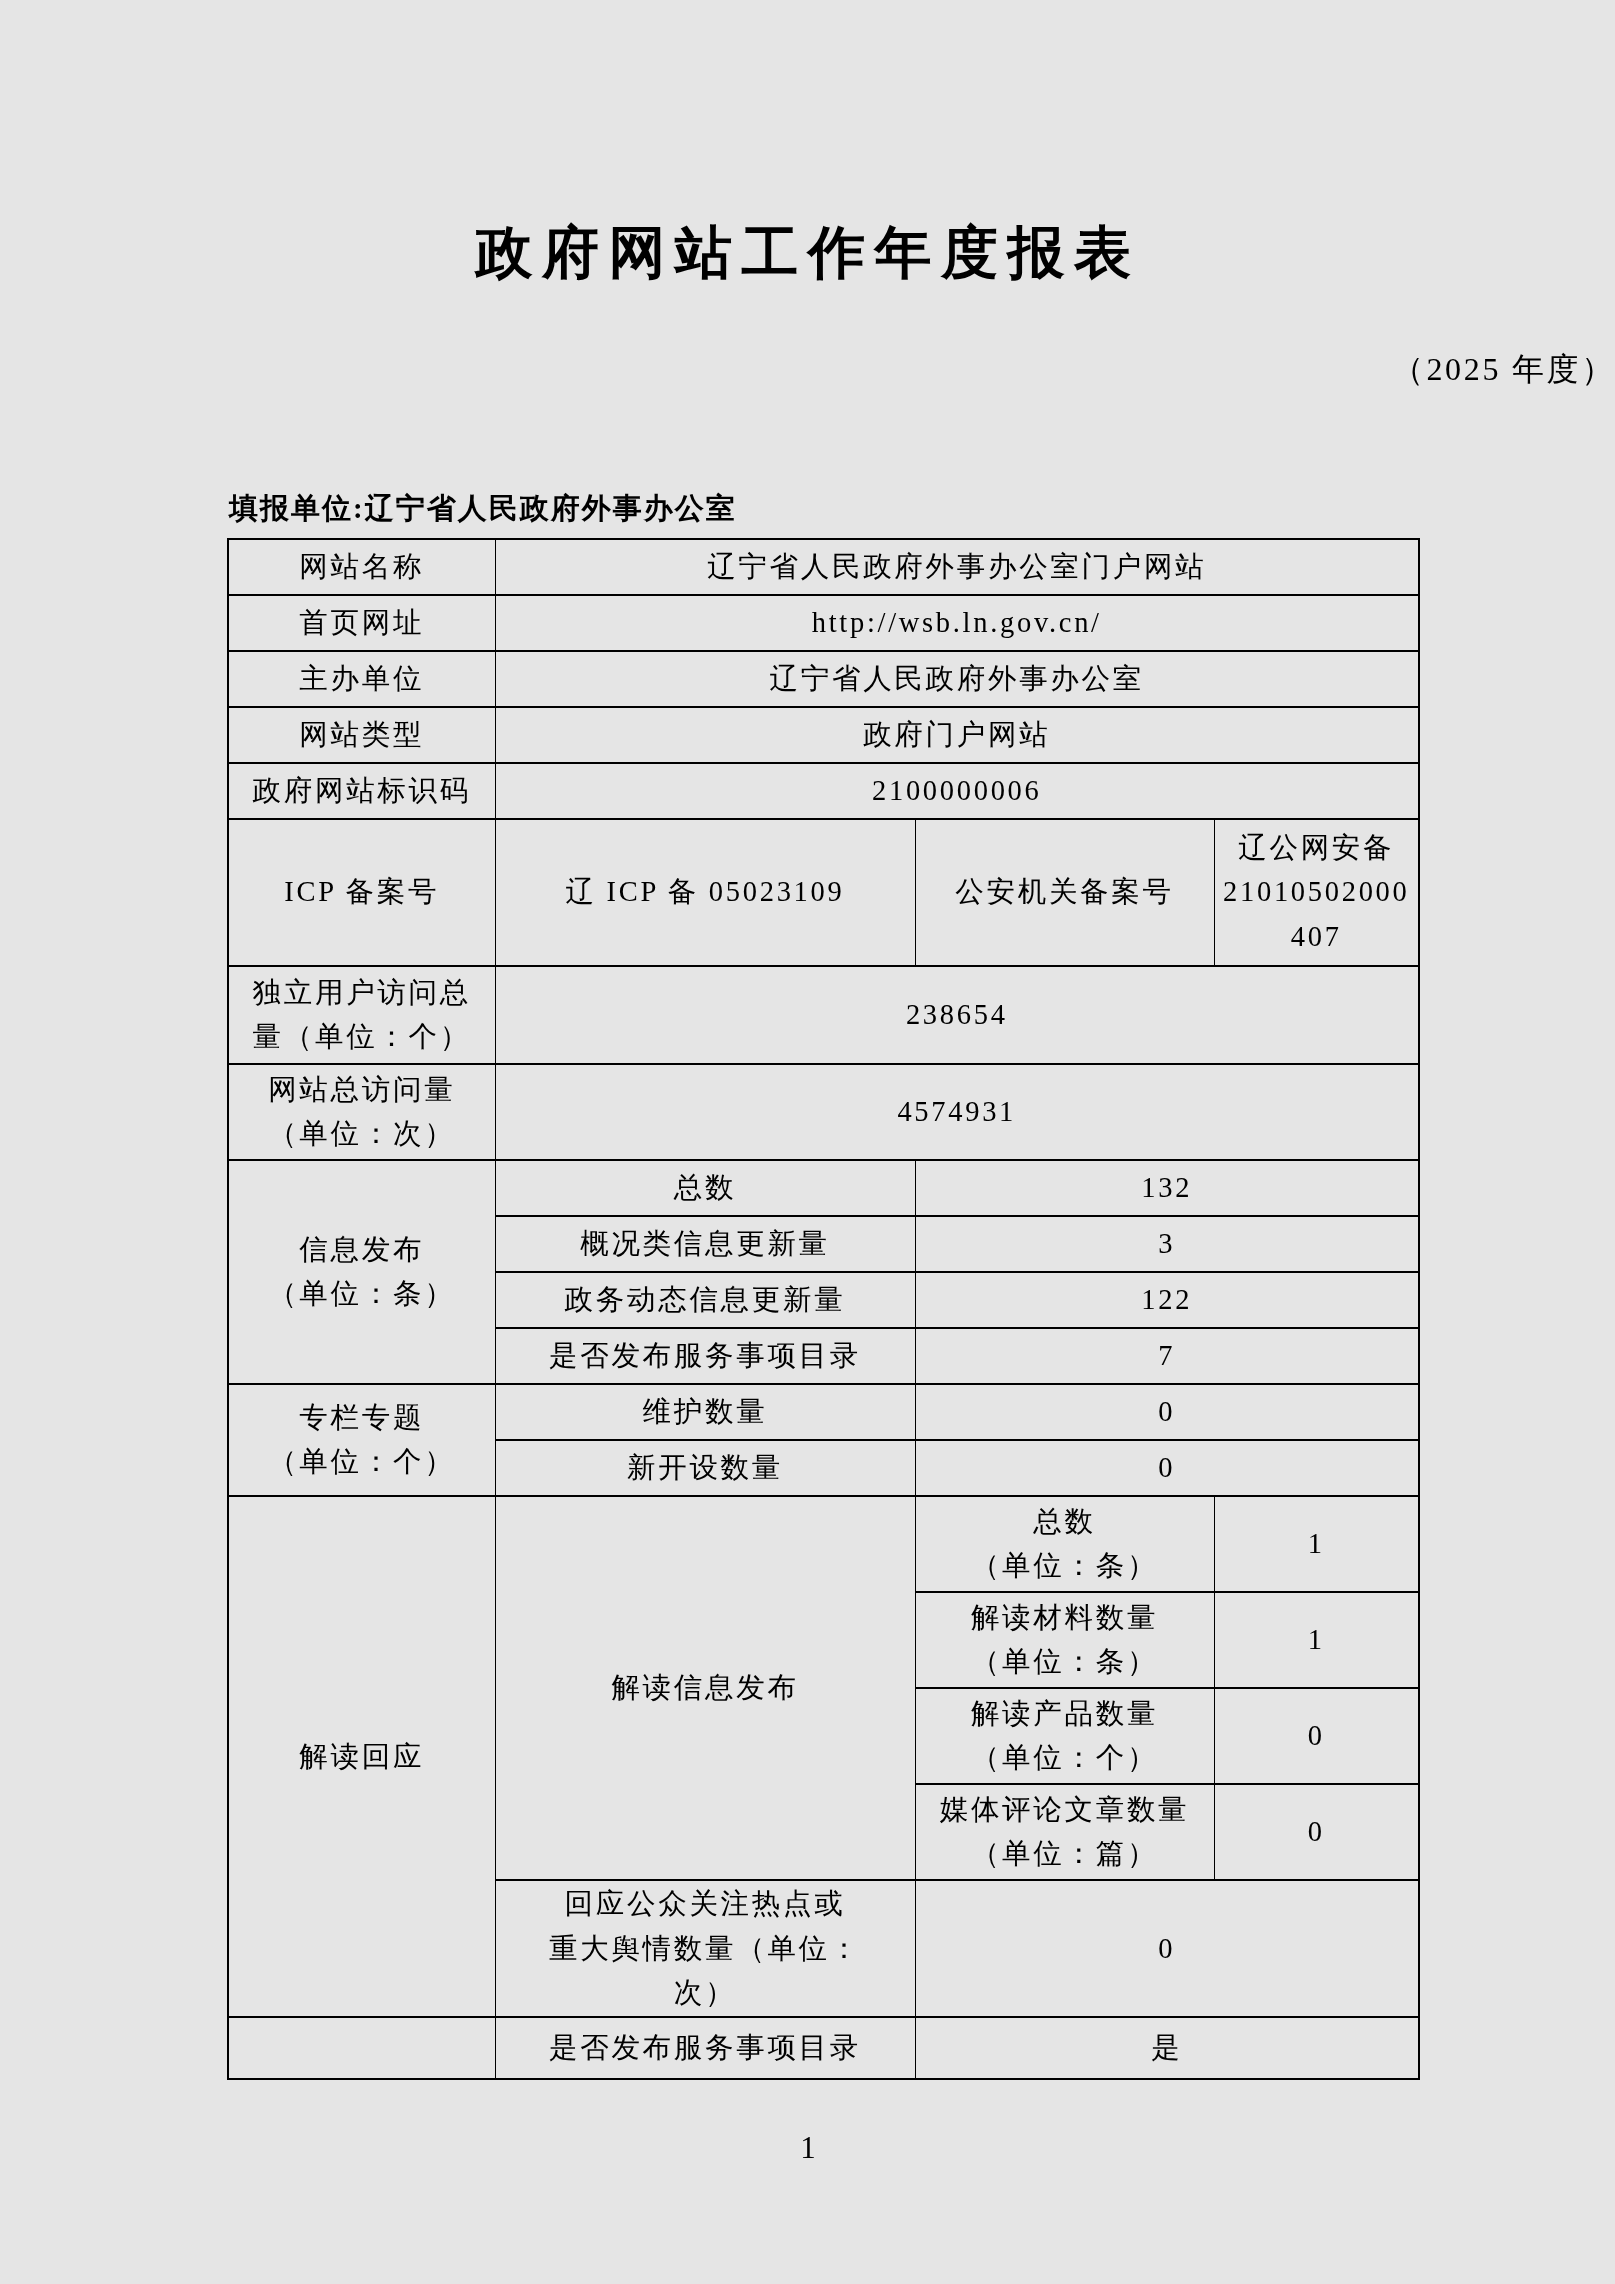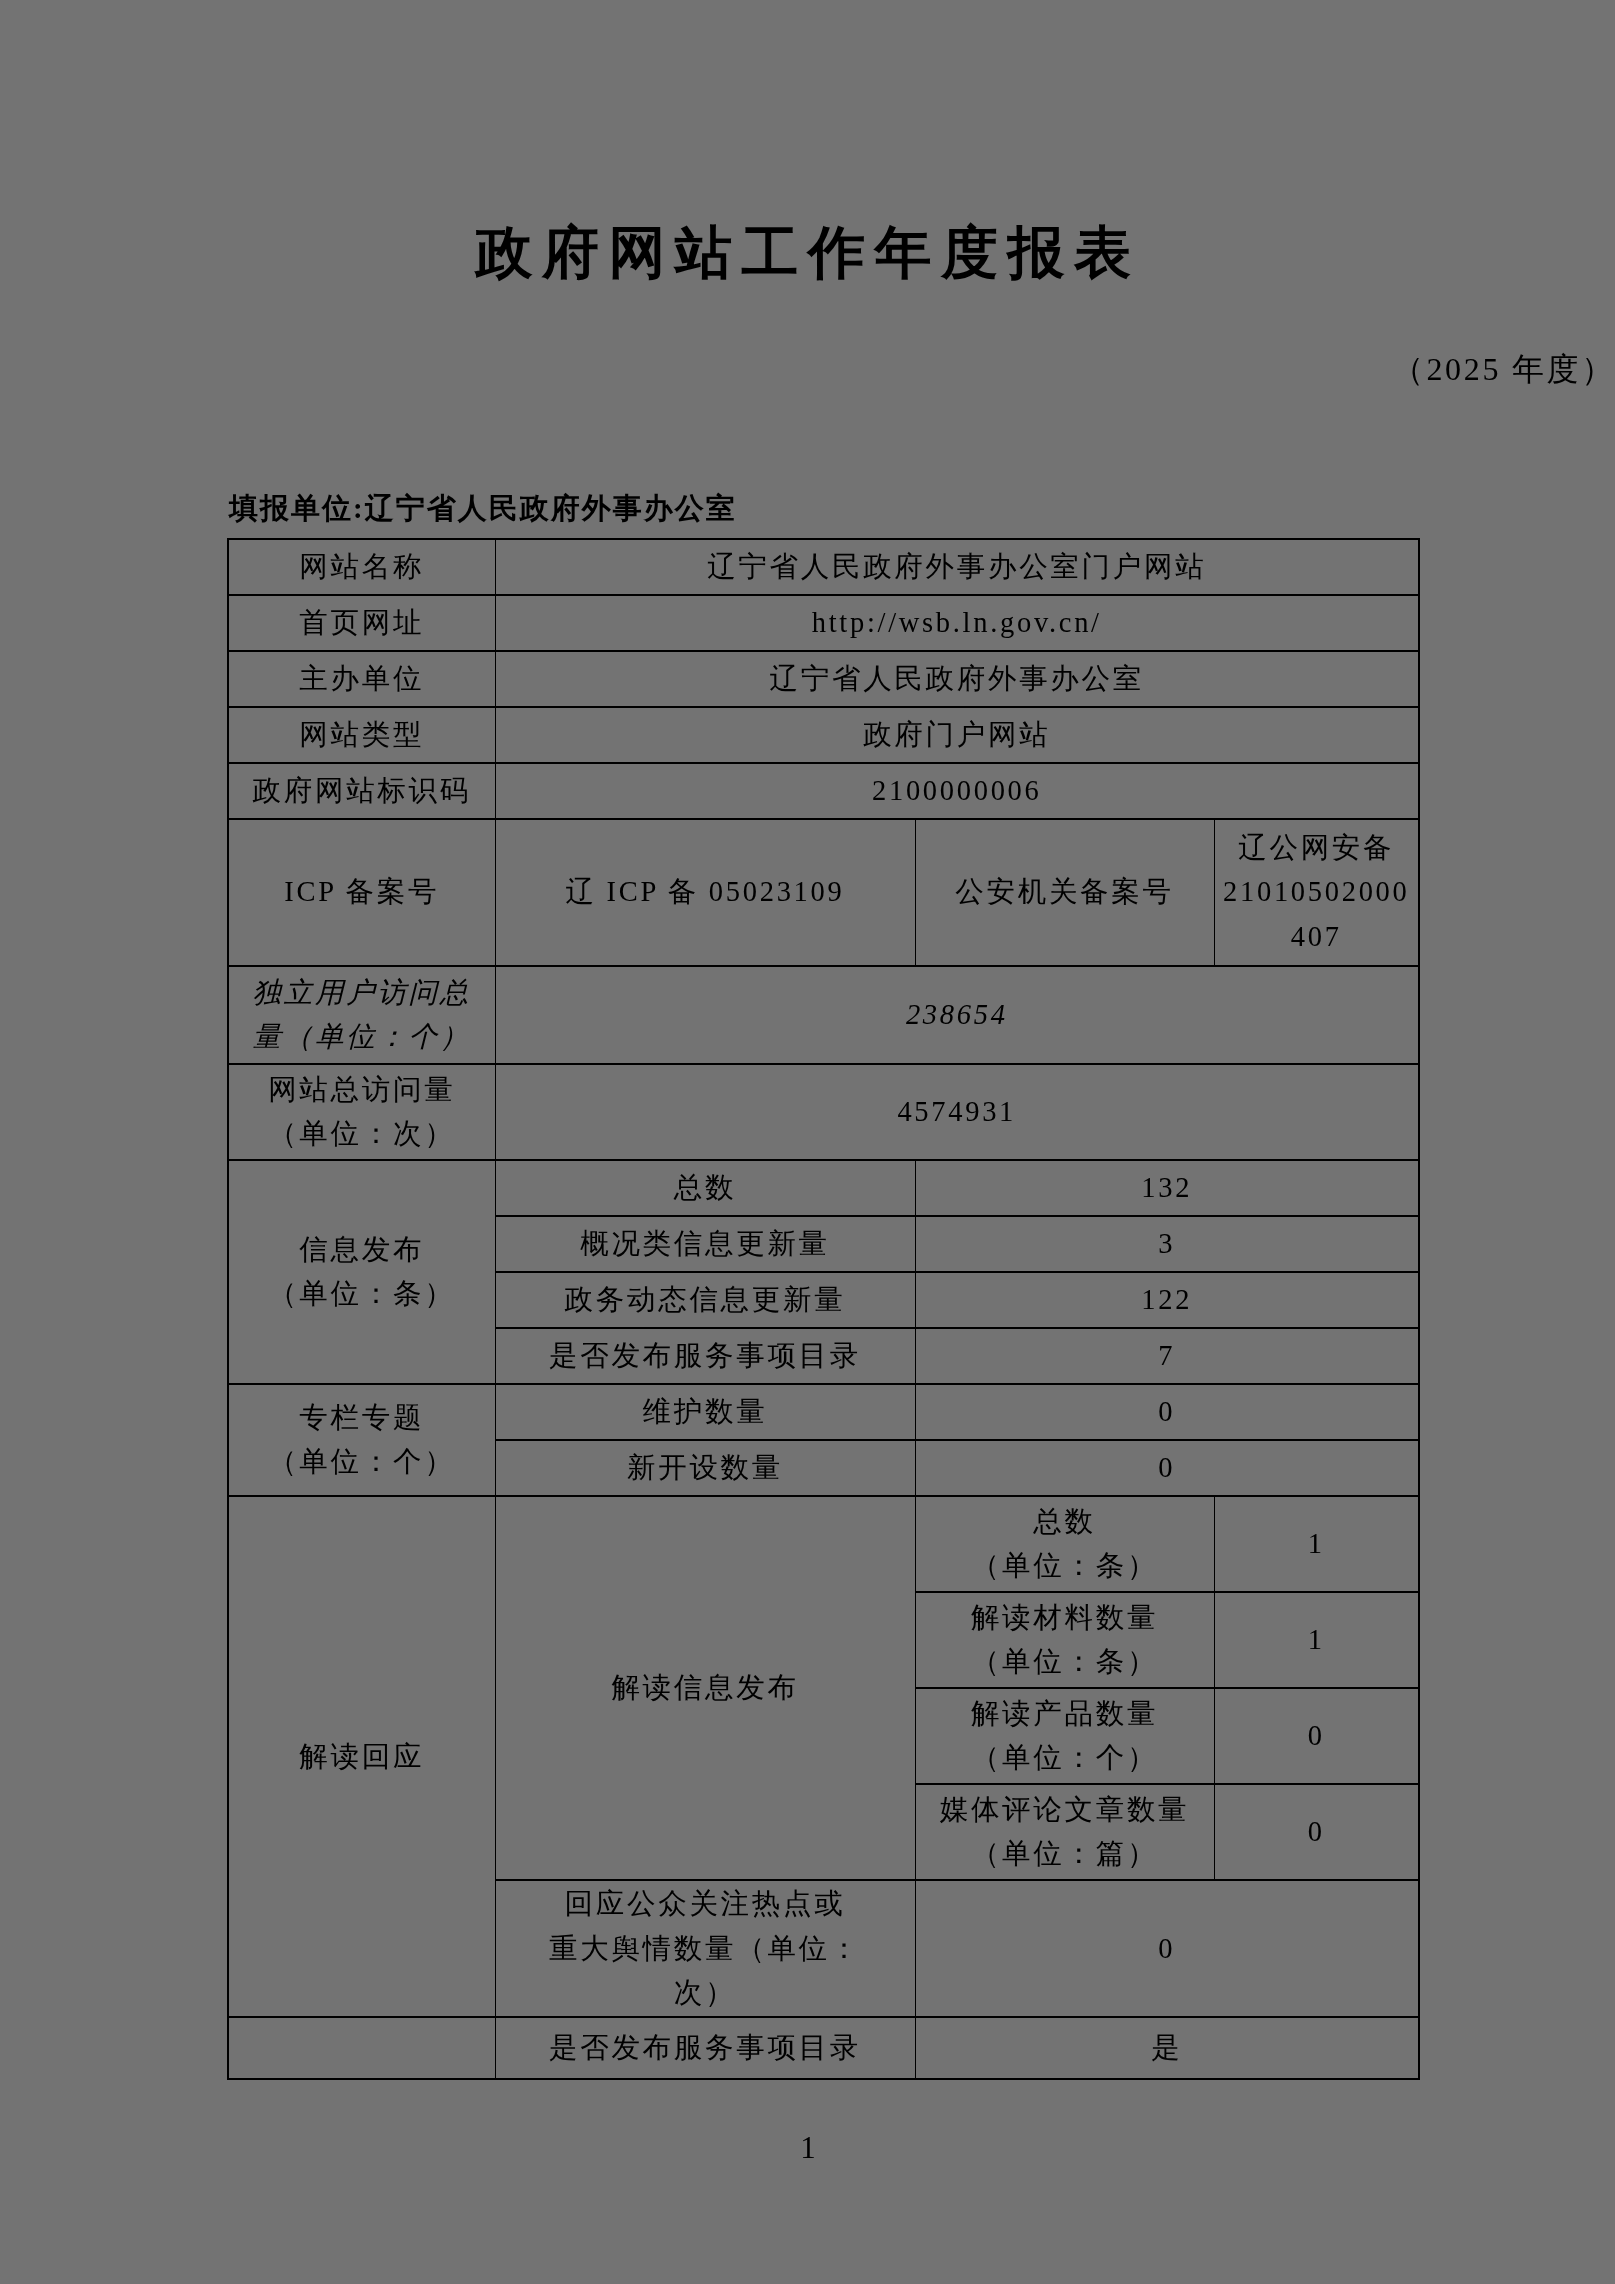--- a/index.html
+++ b/index.html
@@ -7,21 +7,21 @@
     margin: 0;
     padding: 0;
     background: #ffffff;
     color: #000000;
     font-family: "Liberation Serif", "DejaVu Serif", serif;
   }
   .page {
     position: relative;
     width: 1616px;
     height: 2284px;
-    background: #737373;
+    background: #e5e5e5;
     overflow: hidden;
   }
   .doc-title {
     position: absolute;
     top: 224px;
     left: 0;
     width: 1616px;
     text-align: center;
     font-size: 57px;
     font-weight: bold;
@@ -68,21 +68,21 @@
     vertical-align: middle;
     font-size: 28.5px;
     line-height: 1.55;
     letter-spacing: 2.7px;
     padding: 1.4px 4.1px;
     white-space: pre-line;
     overflow: hidden;
   }
   tr.h-single  { height: 56px; }
   tr.h-icp     { height: 147px; }
-  tr.h-visit1  { height: 98px; font-style: italic; }
+  tr.h-visit1  { height: 98px; }
   tr.h-visit2  { height: 96px; margin-left: 32px; }
   tr.h-double  { height: 96px; }
   tr.h-resp    { height: 135px; padding-left: 36px; }
   tr.h-last    { height: 62px; }
   .page-number {
     position: absolute;
     top: 2132px;
     left: 0;
     width: 1616px;
     text-align: center;

